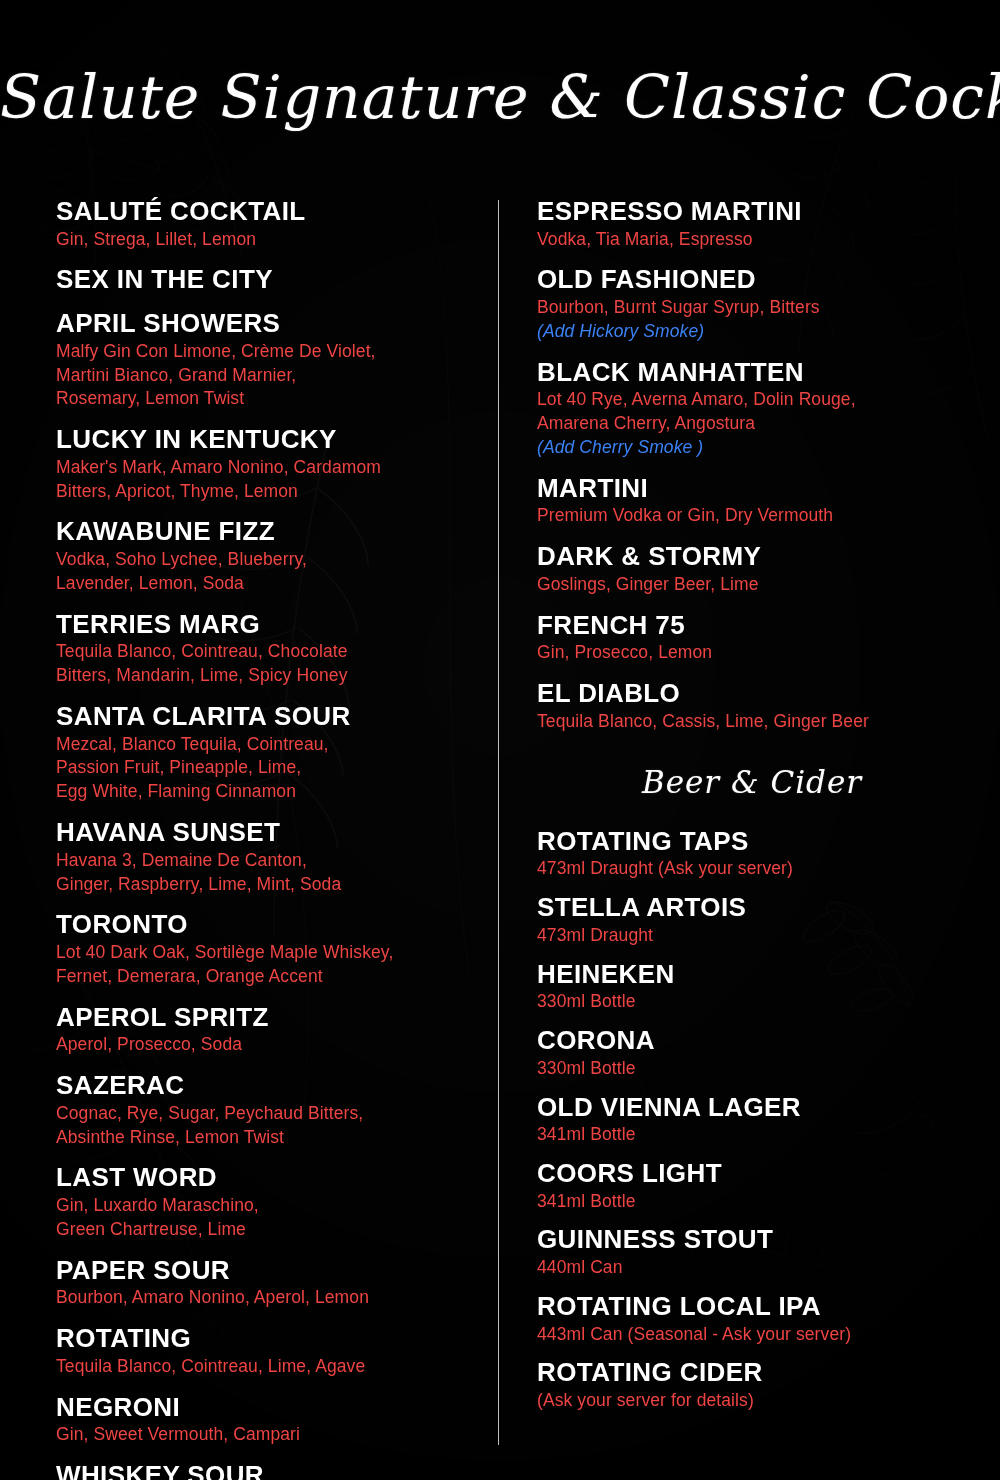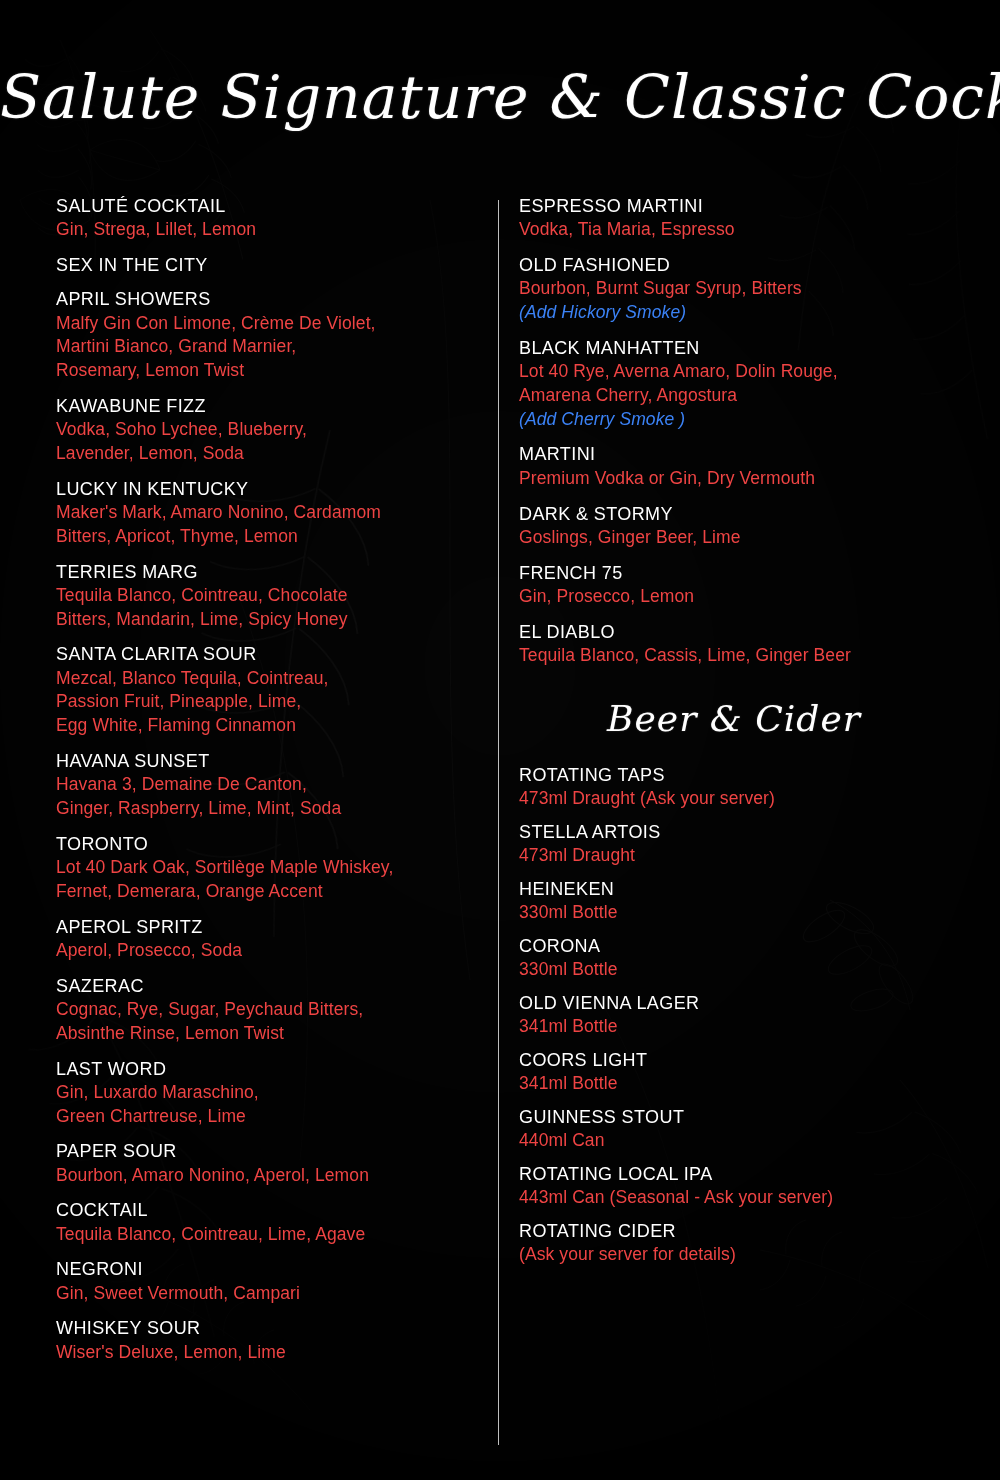--- a/index.html
+++ b/index.html
@@ -64,39 +64,39 @@
     height: 1250px;
   }
   .col-left {
     position: absolute;
     left: 56px;
     top: 0;
     width: 420px;
   }
   .col-right {
     position: absolute;
-    left: 519px;
+    left: 537px;
     top: 0;
     width: 430px;
   }
   .divider {
     position: absolute;
     left: 498px;
     top: 4px;
     width: 1px;
     height: 1245px;
     background: rgba(255,255,255,0.75);
   }
   .item {
     margin-bottom: 13px;
   }
   .item-name {
     color: #ffffff;
-    font-size: 18px;
-    font-weight: 400;
+    font-size: 26px;
+    font-weight: 700;
     letter-spacing: 0.4px;
     line-height: 1.18;
   }
   .item-desc {
     color: #ef4444;
     font-size: 17.5px;
     font-weight: 400;
     line-height: 1.36;
     margin-top: 1px;
     letter-spacing: 0.1px;
@@ -105,21 +105,21 @@
     color: #3b82f6;
     font-size: 17.5px;
     font-style: italic;
     line-height: 1.36;
     letter-spacing: 0.1px;
   }
   .section-title {
     color: #fff;
     font-family: "DejaVu Serif", serif;
     font-style: italic;
-    font-size: 36px;
+    font-size: 31px;
     text-align: center;
     margin: 30px 0 26px 0;
     letter-spacing: 1px;
     text-shadow: 0 0 2px rgba(255,255,255,0.2);
   }
   .beer-item {
     margin-bottom: 11px;
   }
 </style>
 </head>
@@ -285,28 +285,28 @@
             <div class="item-desc">Gin, Strega, Lillet, Lemon</div>
           </div>
           <div class="item">
             <div class="item-name">SEX IN THE CITY</div>
           </div>
           <div class="item">
             <div class="item-name">APRIL SHOWERS</div>
             <div class="item-desc">Malfy Gin Con Limone, Crème De Violet,<br>Martini Bianco, Grand Marnier,<br>Rosemary, Lemon Twist</div>
           </div>
           <div class="item">
+            <div class="item-name">LUCKY IN KENTUCKY</div>
+            <div class="item-desc">Maker's Mark, Amaro Nonino, Cardamom<br>Bitters, Apricot, Thyme, Lemon</div>
+          </div>
+          <div class="item">
             <div class="item-name">KAWABUNE FIZZ</div>
             <div class="item-desc">Vodka, Soho Lychee, Blueberry,<br>Lavender, Lemon, Soda</div>
           </div>
           <div class="item">
-            <div class="item-name">LUCKY IN KENTUCKY</div>
-            <div class="item-desc">Maker's Mark, Amaro Nonino, Cardamom<br>Bitters, Apricot, Thyme, Lemon</div>
-          </div>
-          <div class="item">
             <div class="item-name">TERRIES MARG</div>
             <div class="item-desc">Tequila Blanco, Cointreau, Chocolate<br>Bitters, Mandarin, Lime, Spicy Honey</div>
           </div>
           <div class="item">
             <div class="item-name">SANTA CLARITA SOUR</div>
             <div class="item-desc">Mezcal, Blanco Tequila, Cointreau,<br>Passion Fruit, Pineapple, Lime,<br>Egg White, Flaming Cinnamon</div>
           </div>
           <div class="item">
             <div class="item-name">HAVANA SUNSET</div>
             <div class="item-desc">Havana 3, Demaine De Canton,<br>Ginger, Raspberry, Lime, Mint, Soda</div>
@@ -325,21 +325,21 @@
           </div>
           <div class="item">
             <div class="item-name">LAST WORD</div>
             <div class="item-desc">Gin, Luxardo Maraschino,<br>Green Chartreuse, Lime</div>
           </div>
           <div class="item">
             <div class="item-name">PAPER SOUR</div>
             <div class="item-desc">Bourbon, Amaro Nonino, Aperol, Lemon</div>
           </div>
           <div class="item">
-            <div class="item-name">COCKTAIL</div>
+            <div class="item-name">ROTATING</div>
             <div class="item-desc">Tequila Blanco, Cointreau, Lime, Agave</div>
           </div>
           <div class="item">
             <div class="item-name">NEGRONI</div>
             <div class="item-desc">Gin, Sweet Vermouth, Campari</div>
           </div>
           <div class="item">
             <div class="item-name">WHISKEY SOUR</div>
             <div class="item-desc">Wiser's Deluxe, Lemon, Lime</div>
           </div>

